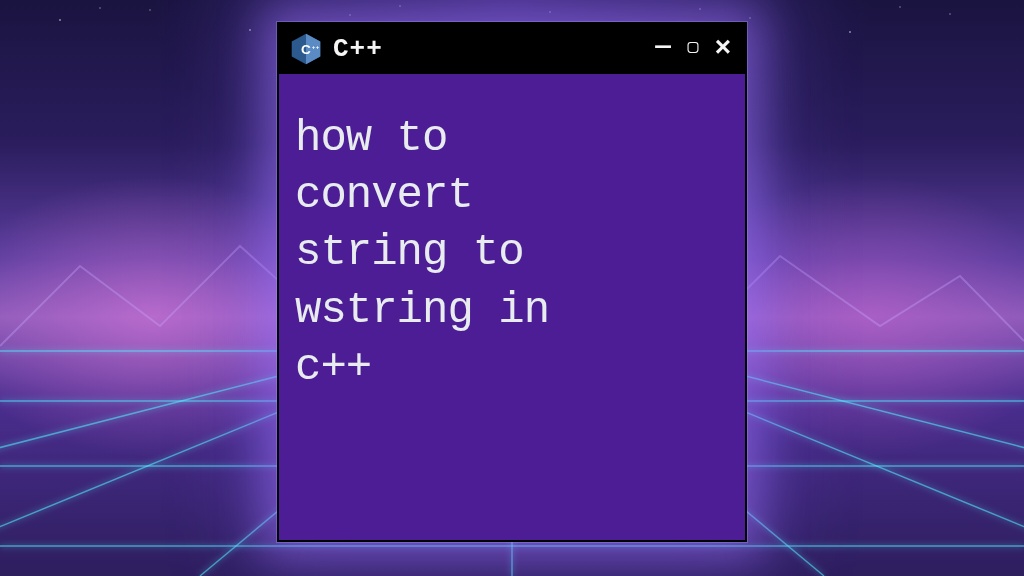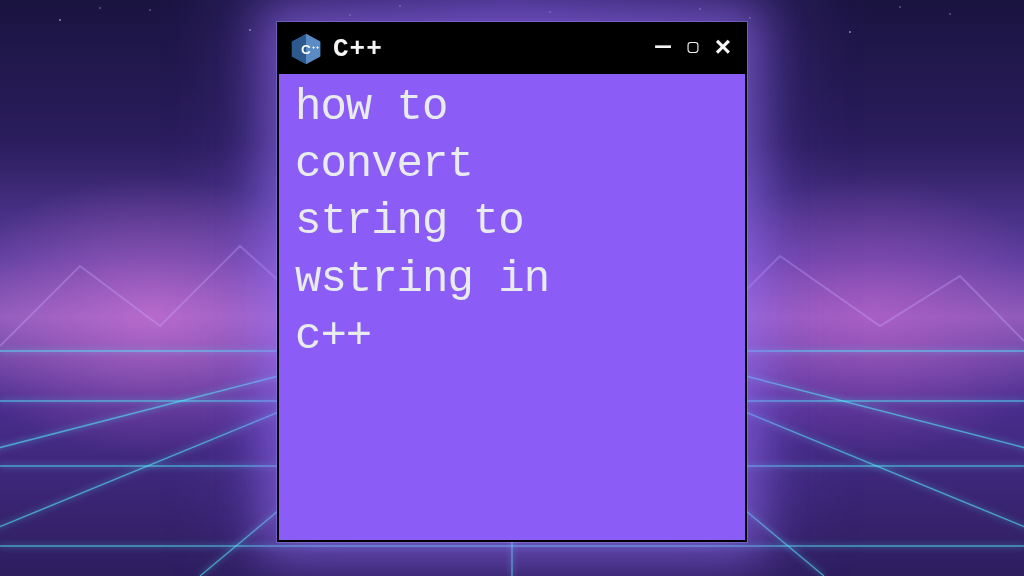--- a/index.html
+++ b/index.html
@@ -101,22 +101,22 @@
       font-size: 26px;
       font-weight: bold;
       line-height: 1;
     }
     .ctrl { width: 20px; text-align: center; }
     .ctrl.min { position: relative; top: -3px; }
     .ctrl.max { font-size: 18px; position: relative; top: -2px; }
     .ctrl.close { font-size: 28px; }
     .content {
       flex: 1;
-      background: #8b5cf6;
-      padding: 5px 16px;
+      background: #4c1d95;
+      padding: 36px 16px;
     }
     .content-text {
       color: #e8ecee;
       font-size: 44px;
       line-height: 1.3;
       font-weight: 500;
       letter-spacing: -1px;
       white-space: pre-wrap;
     }
     .cpp-icon {

